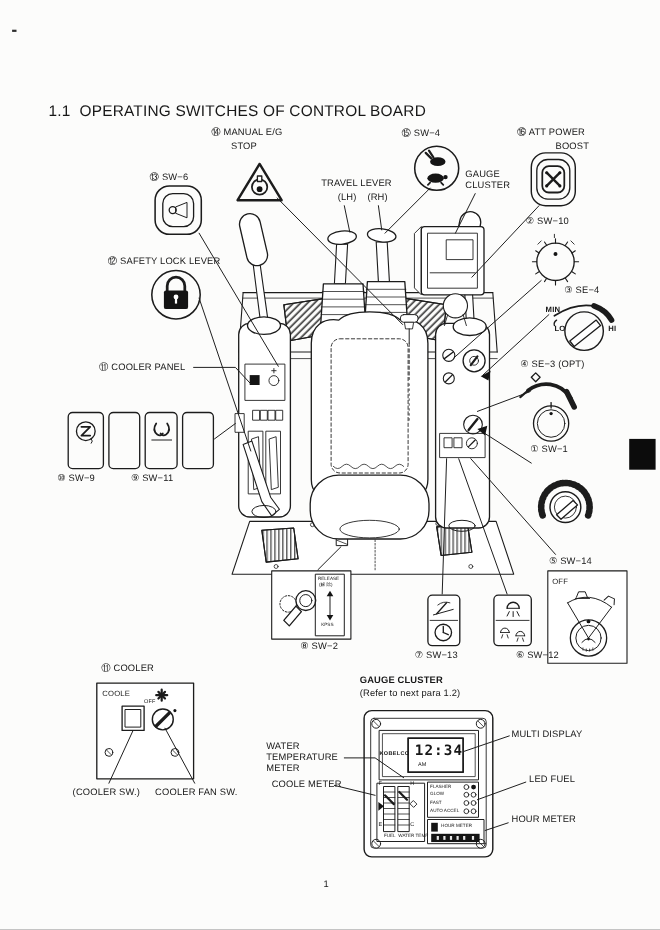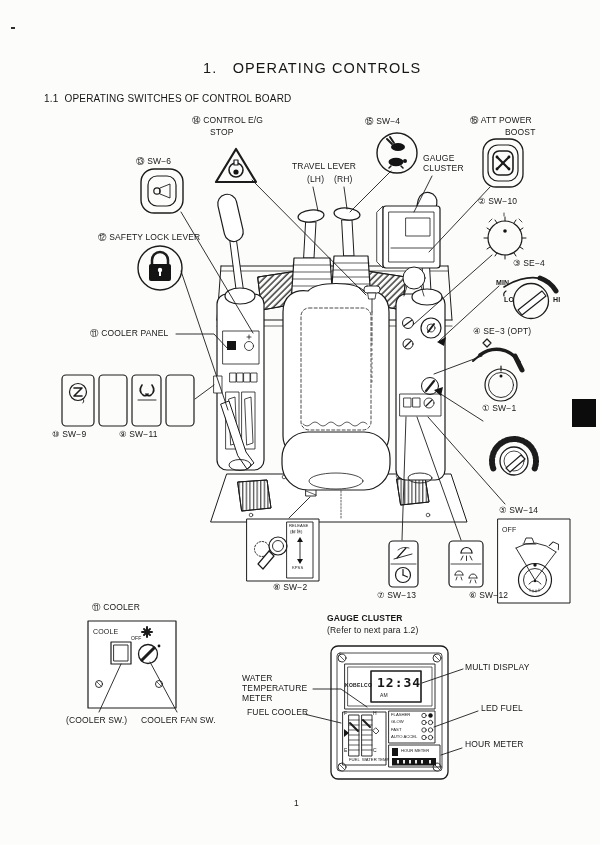--- a/index.html
+++ b/index.html
@@ -15,38 +15,37 @@
   .art .s16{stroke-width:1.6}.art .s2{stroke-width:2}.art .s22{stroke-width:2.2}
   .art .s25{stroke-width:2.5}.art .s3{stroke-width:3}.art .s35{stroke-width:3.5}.art .s5{stroke-width:5}
   .art .dash{stroke-dasharray:3 2.2}.art .dash2{stroke-dasharray:1.6 1.6}
   .art .dash3{stroke-dasharray:1.5 3}
   .art .hatcharc{stroke-dasharray:1.6 2.2;stroke-width:6}
   .lb{position:absolute;z-index:2;line-height:1.12;white-space:pre;letter-spacing:.15px;
       font-size:8.5px;font-weight:500}
   .t7{font-size:7px}.t5{font-size:5px}
   .t4{font-size:4.2px;letter-spacing:0}.b{font-weight:700}
   .title{font-size:14.5px;letter-spacing:1.1px;font-weight:500}
-  .sec{font-size:10px;letter-spacing:.2px;font-weight:500}
+  .sec{font-size:14px;letter-spacing:.2px;font-weight:500}
   .clock{font-family:"DejaVu Sans Mono",monospace;font-size:13px;font-weight:700;letter-spacing:1px}
   .brand{font-size:5px;font-weight:700;letter-spacing:.3px}
   .mark{position:absolute;z-index:2;background:#2e2e2e}
   .secmark{position:absolute;z-index:2;background:#0c0c0c}
 </style>
 </head>
 <body>
 
 <div class="page">
 
   <div class="mark" style="left:11px;top:27px;width:4px;height:2px"></div>
   <div class="secmark" style="left:572px;top:399px;width:24px;height:28px"></div>
 
-  <div class="lb title" style="left:203px;top:60px">1.   OPERATING CONTROLS</div>
   <div class="lb sec" style="left:44px;top:93px">1.1  OPERATING SWITCHES OF CONTROL BOARD</div>
 
-  <div class="lb" style="left:192px;top:116px">⑭ CONTROL E/G</div>
+  <div class="lb" style="left:192px;top:116px">⑭ MANUAL E/G</div>
   <div class="lb" style="left:210px;top:128px">STOP</div>
   <div class="lb" style="left:365px;top:117px">⑮ SW−4</div>
   <div class="lb" style="left:470px;top:116px">⑯ ATT POWER</div>
   <div class="lb" style="left:505px;top:128px">BOOST</div>
   <div class="lb" style="left:136px;top:157px">⑬ SW−6</div>
   <div class="lb" style="left:292px;top:162px">TRAVEL LEVER</div>
   <div class="lb" style="left:307px;top:175px">(LH)</div>
   <div class="lb" style="left:334px;top:175px">(RH)</div>
   <div class="lb" style="left:423px;top:154px">GAUGE</div>
   <div class="lb" style="left:423px;top:164px">CLUSTER</div>
@@ -74,21 +73,21 @@
   <div class="lb t7" style="left:93px;top:628px">COOLE</div>
   <div class="lb t5" style="left:131px;top:636px">OFF</div>
   <div class="lb" style="left:66px;top:716px">(COOLER SW.)</div>
   <div class="lb" style="left:141px;top:716px">COOLER FAN SW.</div>
 
   <div class="lb b" style="left:327px;top:614px">GAUGE CLUSTER</div>
   <div class="lb" style="left:327px;top:626px">(Refer to next para 1.2)</div>
   <div class="lb" style="left:242px;top:674px">WATER</div>
   <div class="lb" style="left:242px;top:684px">TEMPERATURE</div>
   <div class="lb" style="left:242px;top:694px">METER</div>
-  <div class="lb" style="left:247px;top:708px">FUEL COOLER</div>
+  <div class="lb" style="left:247px;top:708px">COOLE METER</div>
   <div class="lb" style="left:465px;top:663px">MULTI DISPLAY</div>
   <div class="lb" style="left:481px;top:704px">LED FUEL</div>
   <div class="lb" style="left:465px;top:740px">HOUR METER</div>
   <div class="lb brand" style="left:345px;top:683px">KOBELCO</div>
   <div class="lb clock" style="left:377px;top:676px">12:34</div>
   <div class="lb t5" style="left:380px;top:693px">AM</div>
   <div class="lb t5" style="left:344px;top:711px">F</div>
   <div class="lb t5" style="left:344px;top:748px">E</div>
   <div class="lb t5" style="left:373px;top:711px">H</div>
   <div class="lb t5" style="left:373px;top:748px">C</div>

